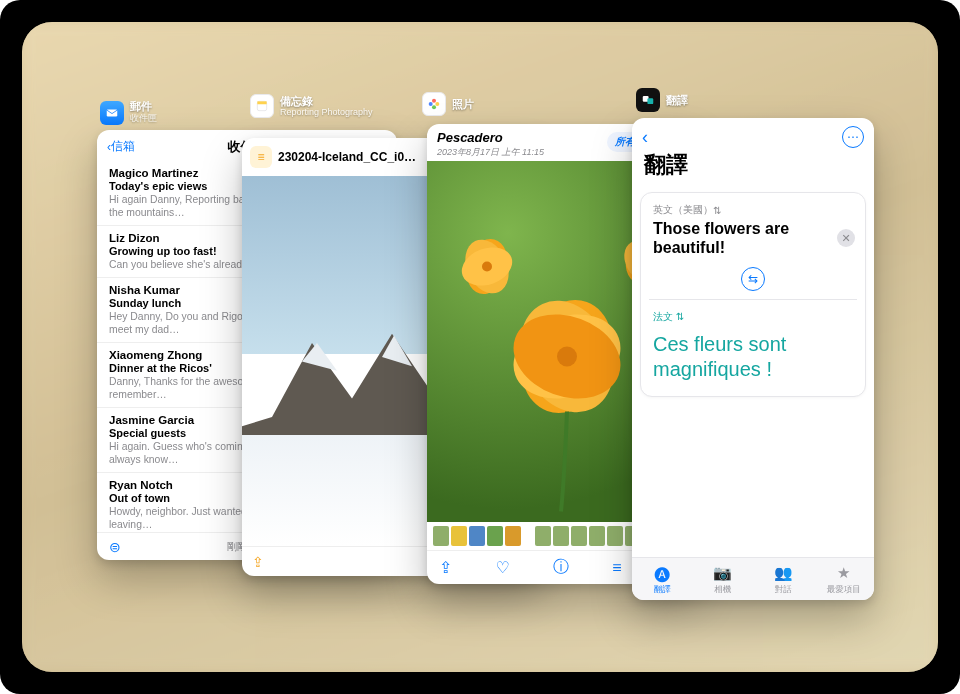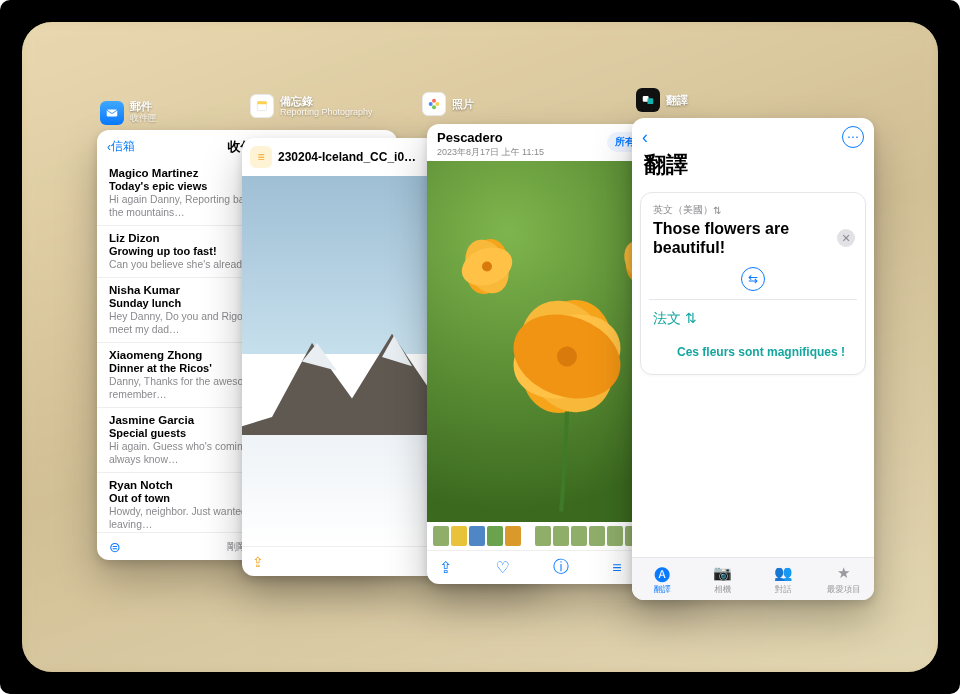--- a/index.html
+++ b/index.html
@@ -7,21 +7,21 @@
     width: 960px; height: 694px;
     font-family: -apple-system, "Helvetica Neue", Arial, sans-serif;
     background: #fff;
     overflow: hidden;
     position: relative;
   }
   .device {
     position: absolute;
     inset: 0;
     background: #000;
-    border-radius: 10px;
+    border-radius: 20px;
     padding: 22px;
   }
   .screen {
     position: relative;
     width: 100%; height: 100%;
     border-radius: 30px;
     overflow: hidden;
     background: linear-gradient(160deg,#e0cfa6 0%, #cbb78d 45%, #d9c9a0 100%);
   }
   .blur-bg {
@@ -97,21 +97,21 @@
   .snow{
     position:absolute;left:0;right:0;bottom:0;height:30%;
     background:linear-gradient(#eef3f7,#ffffff);
   }
   .rem-footer{height:30px;border-top:1px solid #eee;display:flex;align-items:center;justify-content:space-between;padding:0 10px;}
   .rem-footer .share{color:#f5a623;font-size:14px;}
   .rem-footer .right{color:#f5a623;font-size:16px;}
 
   
   .photos-card{ left:405px; top:102px; width:270px; height:460px;}
-  .ph-header{padding:6px 10px 2px;}
+  .ph-header{padding:6px 10px 2px;font-style:italic;}
   .ph-header .loc{font-weight:700;font-size:13px;color:#000;}
   .ph-header .date{font-size:9px;color:#8a8a8e;margin-top:1px;}
   .ph-header .right{
     position:absolute;top:8px;right:8px;display:flex;gap:6px;align-items:center;
   }
   .pill{
     background:#eef4ff;color:#0a7aff;border-radius:12px;
     padding:3px 8px;font-size:10px;font-weight:600;
   }
   .dotbtn{width:20px;height:20px;border-radius:10px;background:#eef4ff;color:#0a7aff;display:flex;align-items:center;justify-content:center;font-size:12px;}
@@ -136,22 +136,22 @@
     margin:6px 8px;background:#fff;border:1px solid #e6e6ea;border-radius:12px;
     padding:10px 12px 14px;box-shadow:0 1px 3px rgba(0,0,0,0.04);
     position:relative;
   }
   .langlabel{font-size:10px;color:#8a8a8e;margin-bottom:2px;display:flex;align-items:center;}
   .src-text{font-weight:800;font-size:16px;color:#000;line-height:1.2;}
   .close-x{position:absolute;right:10px;top:36px;width:18px;height:18px;border-radius:9px;background:#e1e1e6;color:#8a8a8e;display:flex;align-items:center;justify-content:center;font-size:11px;}
   .swap{display:flex;justify-content:center;margin:10px 0 8px;}
   .swap .sbtn{width:24px;height:24px;border:1.5px solid #0a7aff;border-radius:12px;color:#0a7aff;display:flex;align-items:center;justify-content:center;font-size:12px;}
   .divider{height:1px;background:#e6e6ea;margin:4px -4px 10px;}
-  .dst-lang{font-size:14px;color:#15a6a0;margin-bottom:17px;}
-  .dst-text{font-weight:700;font-size:12px;color:#15a6a0;line-height:1.25;margin-left:24px;}
+  .dst-lang{font-size:10px;color:#15a6a0;margin-bottom:8px;}
+  .dst-text{font-weight:400;font-size:20px;color:#15a6a0;line-height:1.25;}
   .tr-tabs{
     margin-top:auto;display:flex;border-top:1px solid #e6e6ea;
     padding:6px 0 4px;background:#f6f6f8;
   }
   .tr-tabs .tab{flex:1;display:flex;flex-direction:column;align-items:center;font-size:8.5px;color:#9a9aa0;gap:2px;}
   .tr-tabs .tab.active{color:#0a7aff;}
   .tr-tabs .tab .ic{font-size:15px;}
 
   
   .ic-mail{background:linear-gradient(#3fa8ff,#0a7aff);} 

